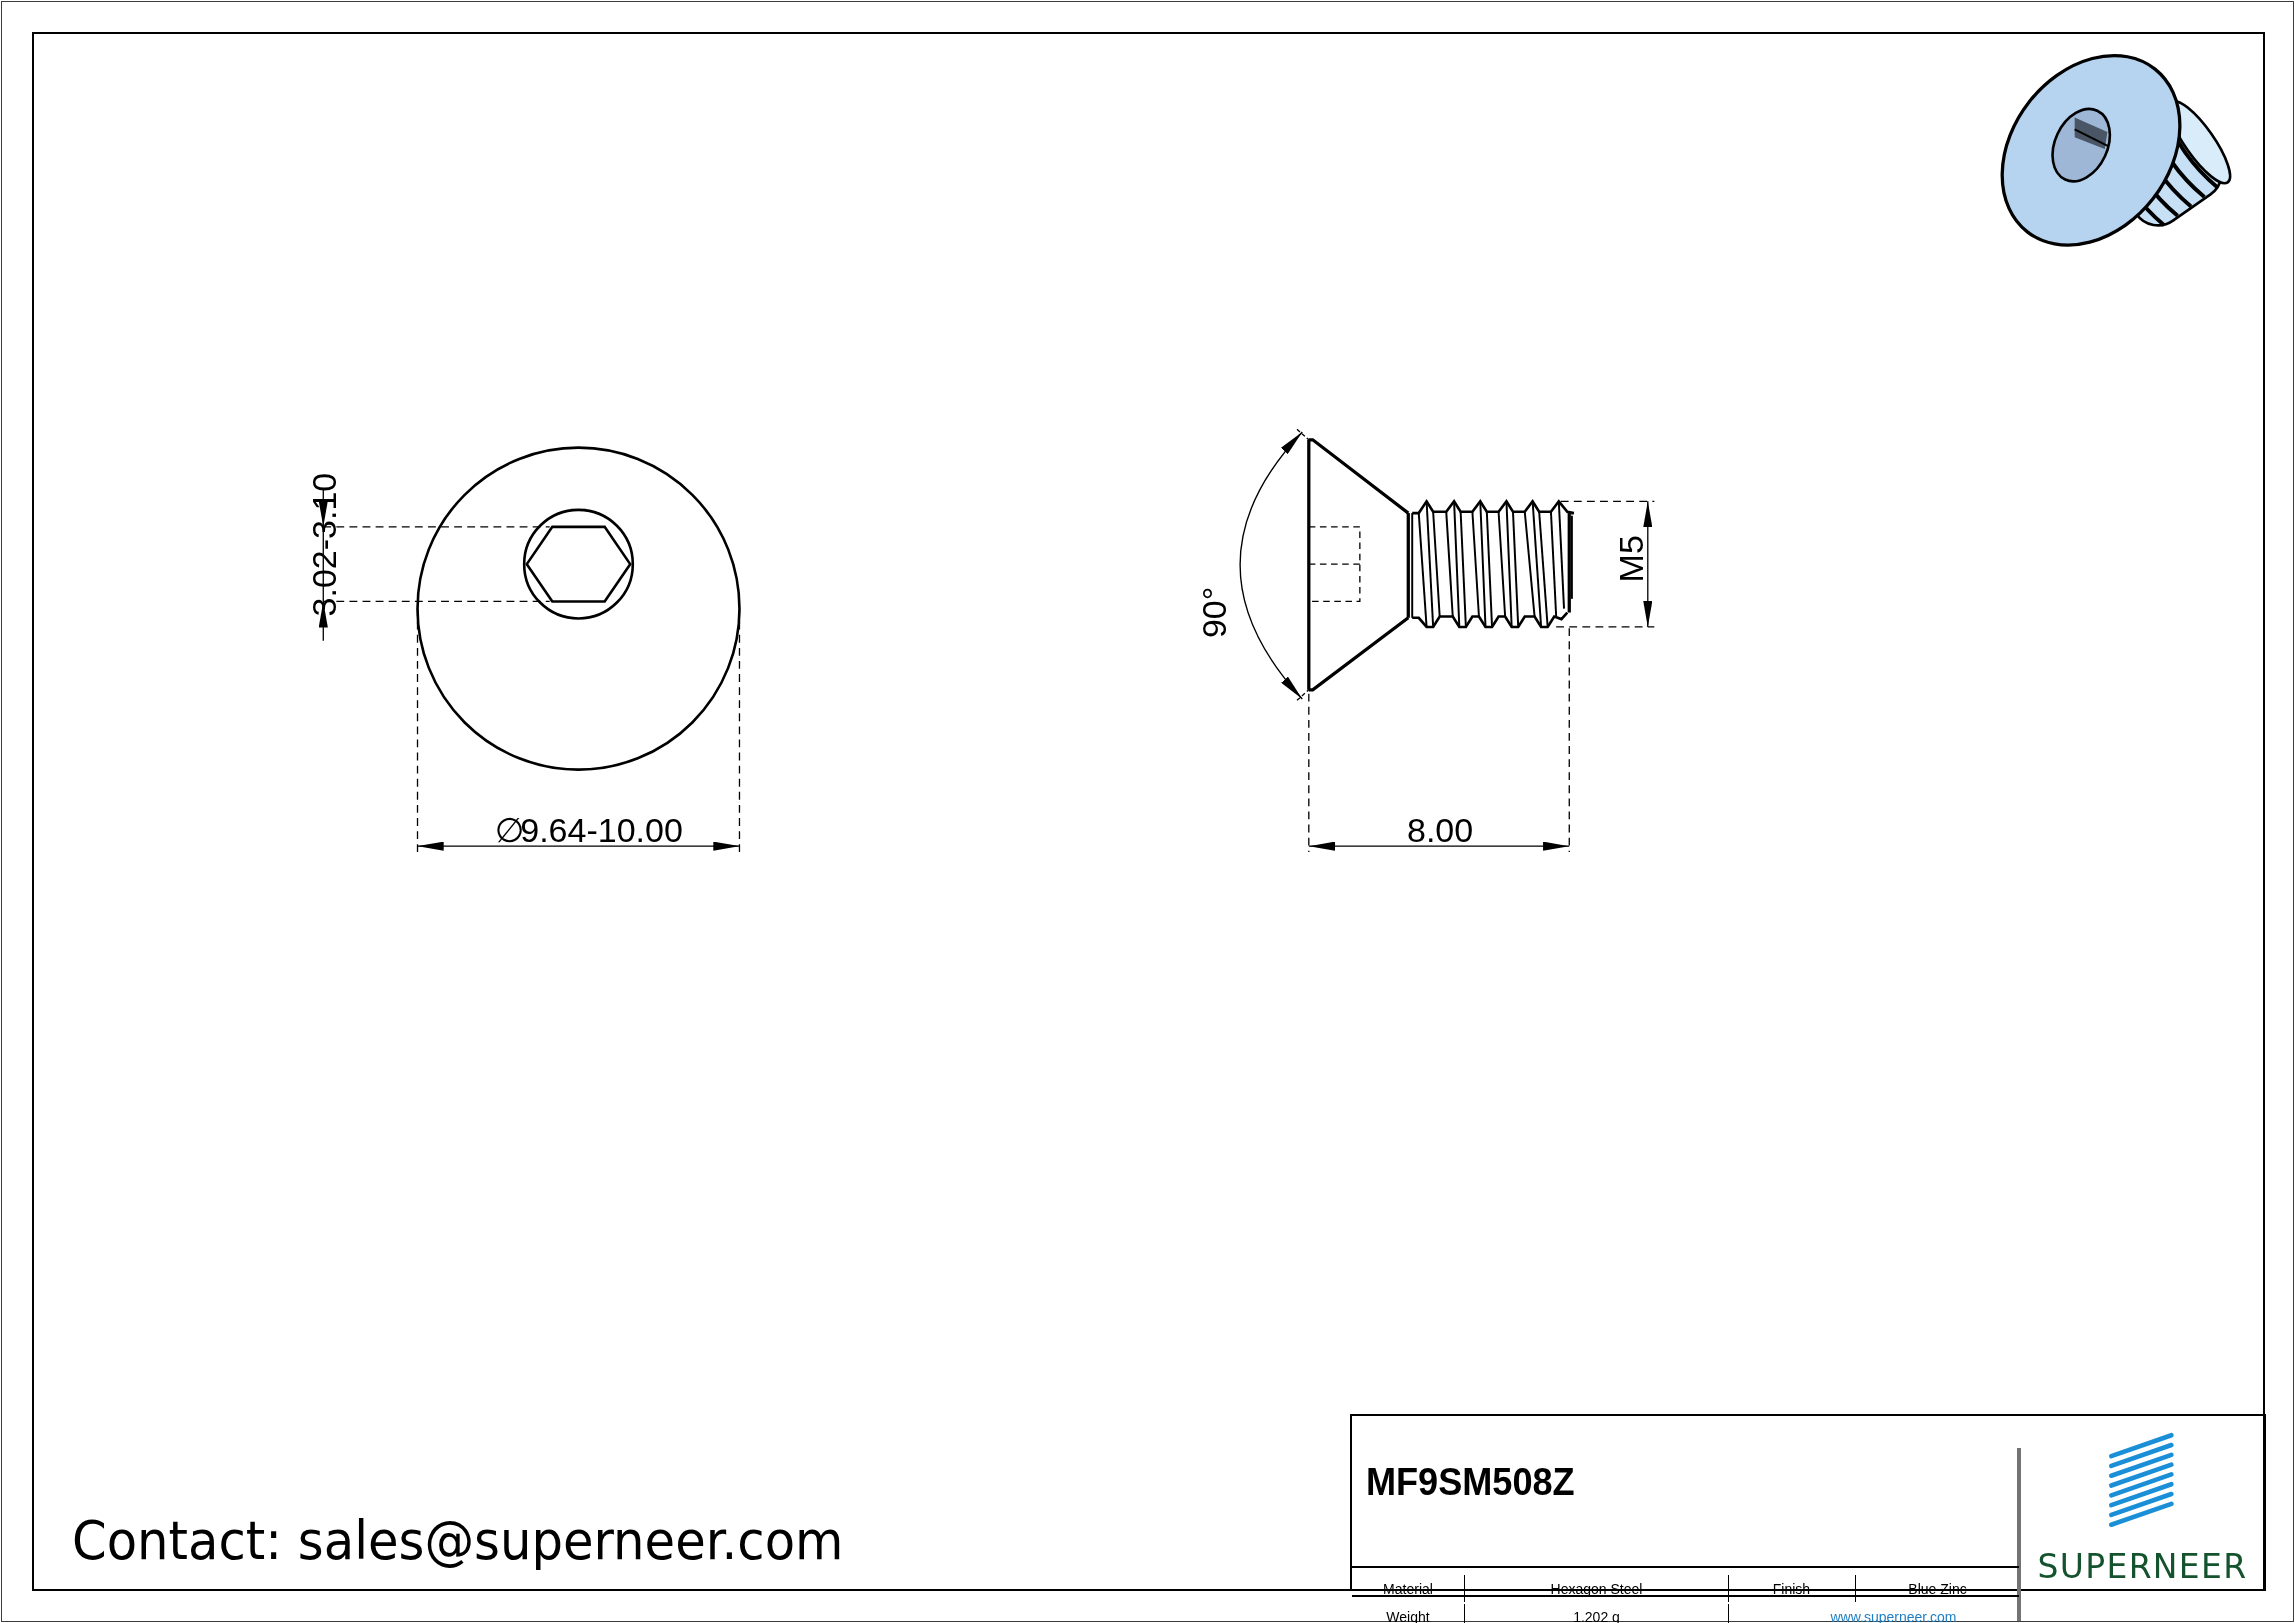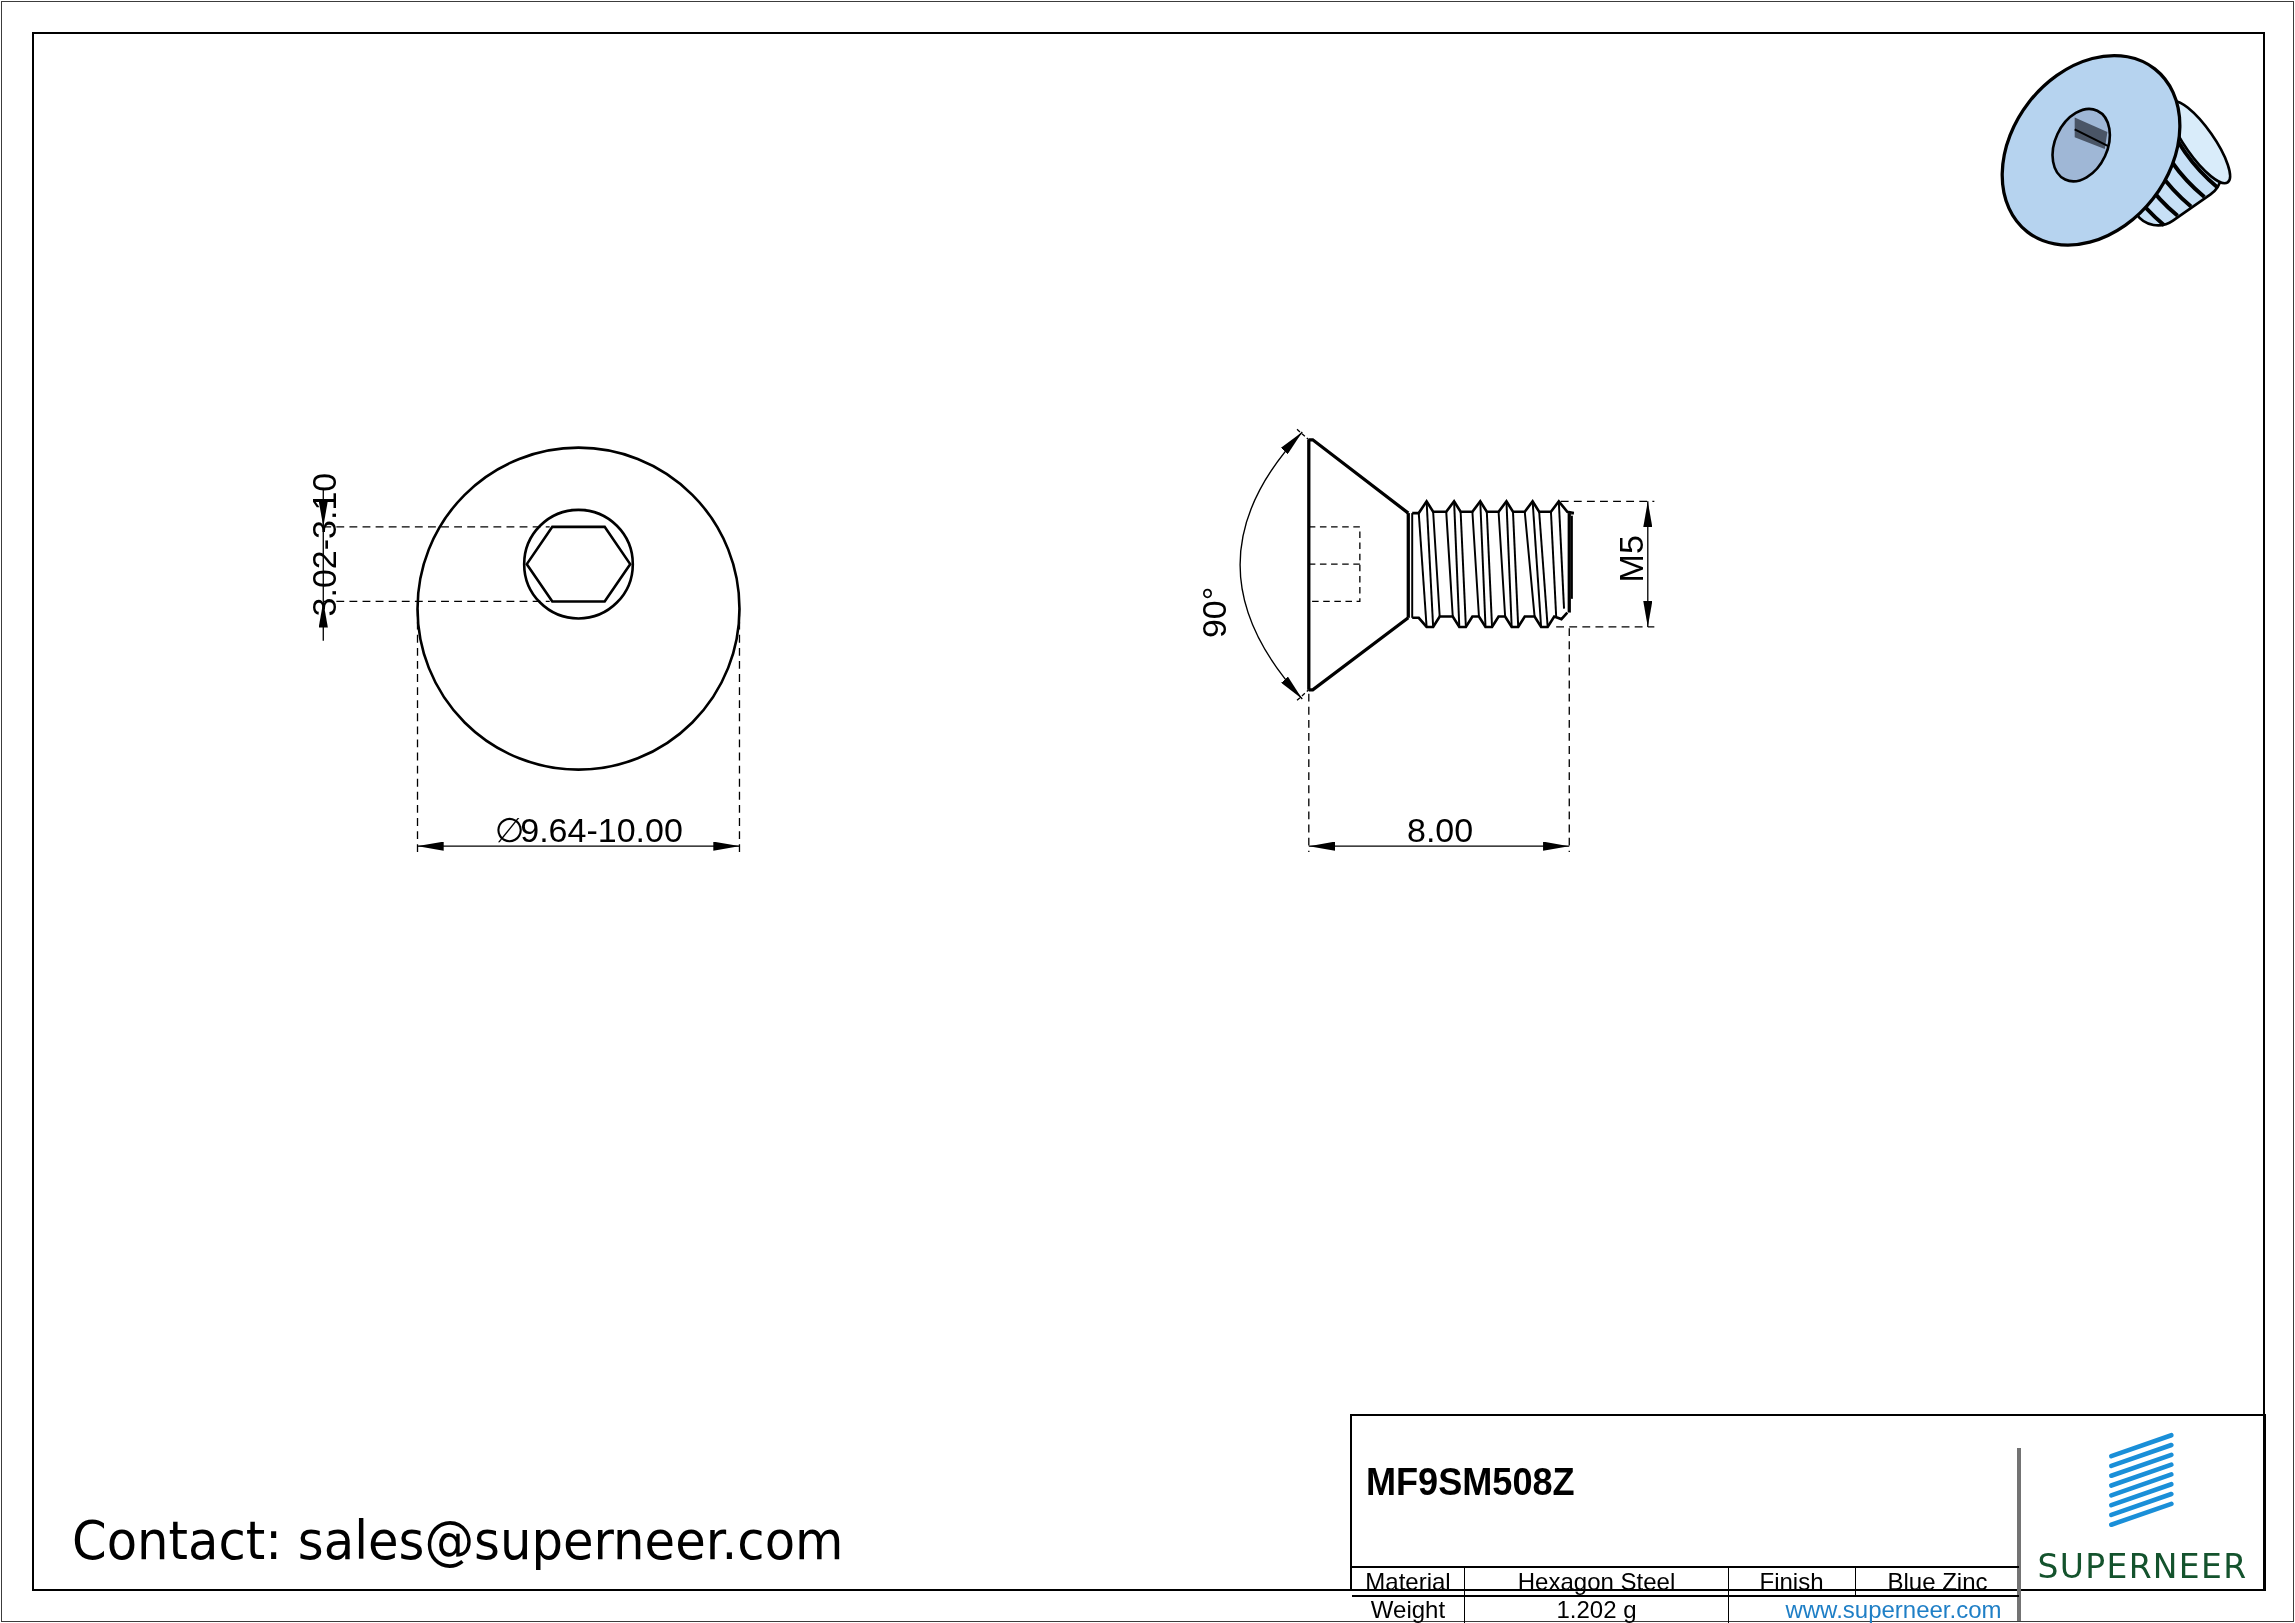--- a/index.html
+++ b/index.html
@@ -11,21 +11,21 @@
   .contact { position: absolute; left: 72px; top: 1509px; font-family: "DejaVu Sans", sans-serif; font-size: 54px; color: #000; letter-spacing: 0px; transform: scaleX(0.92); transform-origin: left top; }
   .title-block { position: absolute; left: 1350px; top: 1414px; width: 916px; height: 177px; border: 2px solid #000; box-sizing: border-box; }
   .tb-left { position: absolute; left: 0; top: 0; width: 669px; height: 100%; border-right: 4px solid #737373; box-sizing: border-box; margin-top: 32px; }
   .tb-right { position: absolute; left: 669px; top: 0; width: 243px; height: 100%; }
   .part-no { position: absolute; left: 14.4px; top: 13px; font-size: 38px; font-weight: bold; color: #000; transform: scaleX(0.95); transform-origin: left top; }
   .desc { position: absolute; left: 14.4px; top: 64px; font-size: 19px; line-height: 23.6px; color: #000; width: 641px; }
   .props { position: absolute; left: 0; top: 118px; width: 667px; height: 57px; border-top: 2px solid #000; box-sizing: border-box; }
   .prow { position: absolute; left: 0; width: 100%; display: block; }
   .prow.r1 { top: 0; height: 29px; border-bottom: 2px solid #000; box-sizing: border-box; }
   .prow.r2 { top: 29px; height: 26px; }
-  .cell { position: absolute; top: 0; height: 100%; display: flex; align-items: center; justify-content: center; font-size: 24px; color: #000; border-right: 1.3px solid #000; box-sizing: border-box; }
+  .cell { position: absolute; top: 7px; height: 100%; display: flex; align-items: center; justify-content: center; font-size: 14px; color: #000; border-right: 1.3px solid #000; box-sizing: border-box; }
   .c1 { left: 0; width: 113px; }
   .c2 { left: 113px; width: 264px; }
   .c3 { left: 376px; width: 128px; }
   .c4 { left: 504px; width: 163px; border-right: none; }
   .c34 { left: 376px; width: 331px; border-right: none; color: #1f7fc6; }
   .brand { position: absolute; left: 0; top: 131px; width: 243px; text-align: center; font-size: 33px; font-weight: normal; color: #14532d; letter-spacing: 1.3px; font-family: "DejaVu Sans", sans-serif; }
   .logo-mark { position: absolute; left: 85px; top: 14.4px; width: 72px; height: 98px; }
   .iso-view { position: absolute; left: 1983px; top: 52px; width: 275px; height: 236px; }
 </style>
 </head>

